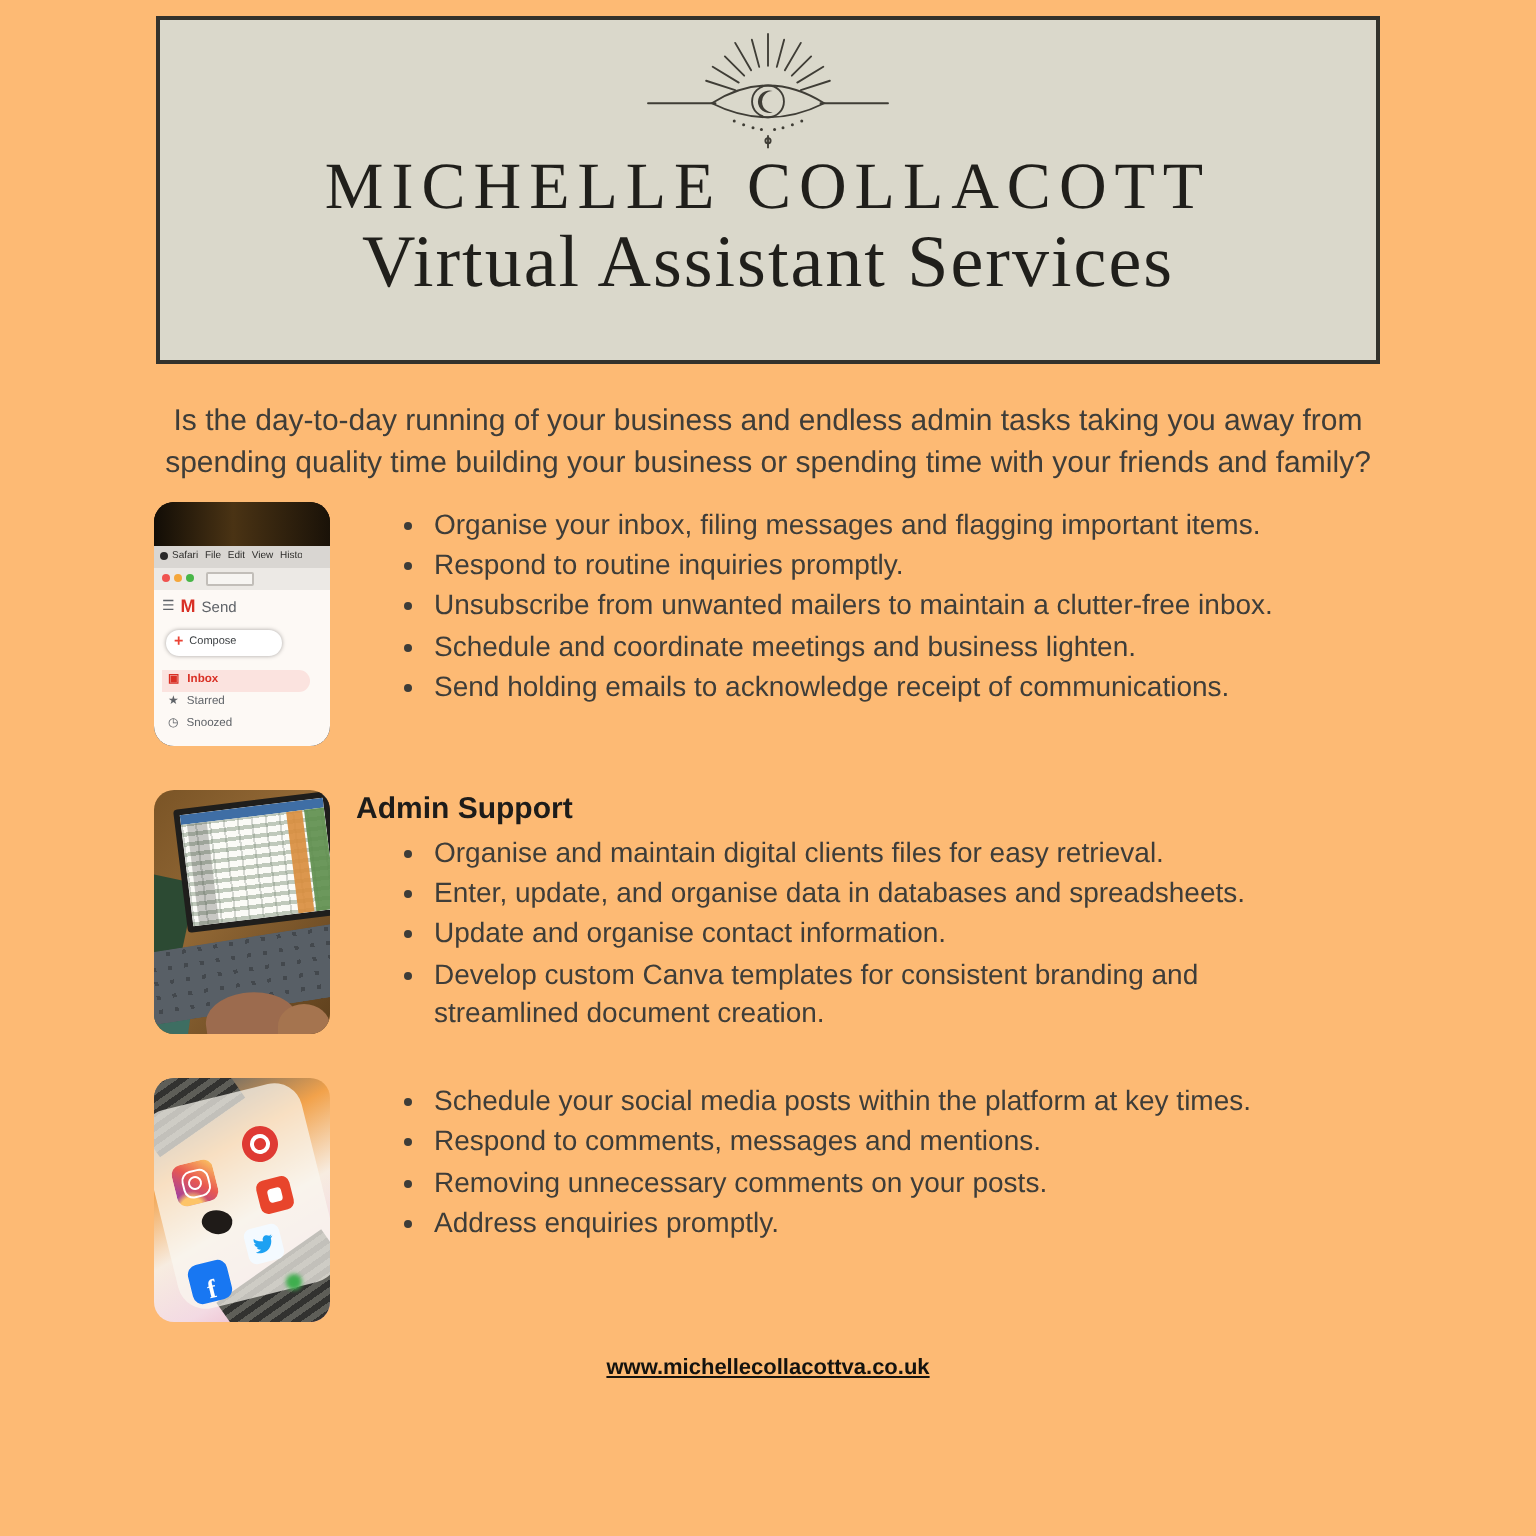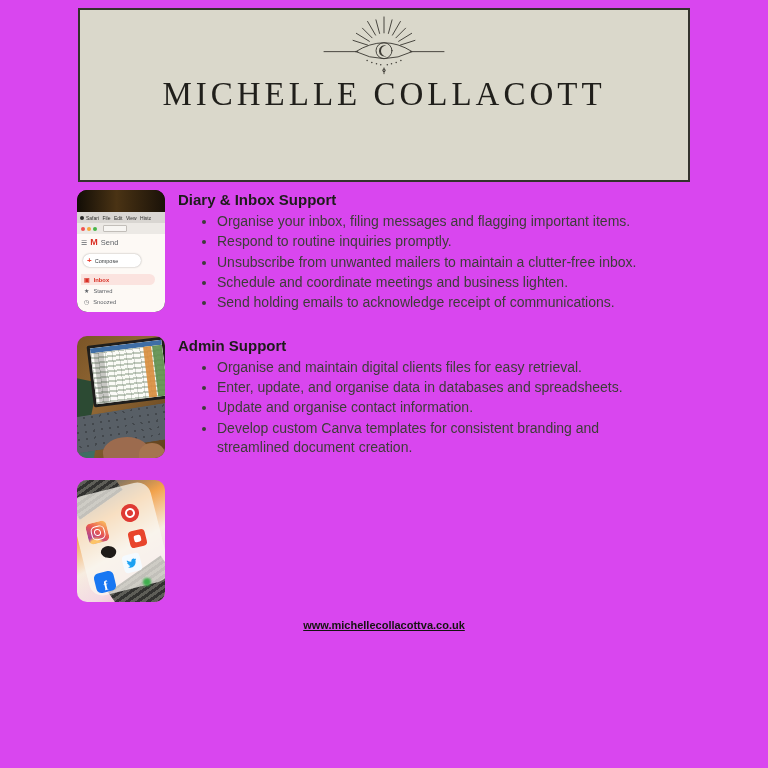--- a/index.html
+++ b/index.html
@@ -1,16 +1,16 @@
 <!DOCTYPE html>
 <html><head>
 <meta charset="utf-8">
 <style>
   html,body{margin:0;padding:0;background:#f4f1ea;}
-  .page{position:relative;width:768px;height:768px;background:#d946ef;overflow:hidden;
+  .page{position:relative;width:768px;height:768px;background:#fdba74;overflow:hidden;
         font-family:"Liberation Sans",sans-serif;color:#3e3d39;}
 
   
   .header-box{margin:8px auto 0;width:612px;height:174px;box-sizing:border-box;
               background:#dad8cb;border:2px solid #33322c;text-align:center;padding-top:5px;}
   .logo-wrap{height:62px;display:flex;justify-content:center;align-items:center;}
   .brand-name{font-family:"Liberation Serif",serif;font-weight:normal;font-size:33px;
               letter-spacing:4px;color:#201f1b;margin:0;line-height:1.05;}
   .brand-subtitle{font-family:"Liberation Serif",serif;font-weight:normal;font-size:37px;
               letter-spacing:1px;color:#201f1b;margin:1px 0 0;line-height:1.05;}
@@ -147,22 +147,24 @@
           <circle cx="83" cy="49.5" r="0.8"></circle>
             <circle cx="88" cy="47.5" r="0.8"></circle>
         </g>
         <g stroke="#3f3d36" stroke-width="1" fill="none">
           <line x1="70" y1="55" x2="70" y2="62"></line>
           <circle cx="70" cy="58" r="1.4"></circle>
         </g>
       </svg>
     </div>
     <h1 class="brand-name">MICHELLE COLLACOTT</h1>
+    <h2 class="brand-subtitle">Virtual Assistant Services</h2>
   </div>
 
+  <p class="intro-p first">Is the day-to-day running of your business and endless admin tasks taking you away from spending quality time building your business or spending time with your friends and family?</p>
 
   <div class="sections">
 
     <section class="svc">
       <div class="thumb">
         <div class="g-top"></div>
         <div class="g-menubar">
           <span class="g-apple"></span>
           <span class="g-menutext">Safari File Edit View Histo</span>
         </div>
@@ -190,21 +192,20 @@
             <span class="g-ni">★</span>
             <span>Starred</span>
           </div>
           <div class="g-nav">
             <span class="g-ni">◷</span>
             <span>Snoozed</span>
           </div>
         </div>
       </div>
       <div class="svc-text">
-        <h3>Diary &amp; Inbox Support</h3>
         <ul>
           <li>Organise your inbox, filing messages and flagging important items.</li>
           <li>Respond to routine inquiries promptly.</li>
           <li>Unsubscribe from unwanted mailers to maintain a clutter-free inbox.</li>
           <li>Schedule and coordinate meetings and business lighten.</li>
           <li>Send holding emails to acknowledge receipt of communications.</li>
         </ul>
       </div>
     </section>
 
@@ -245,20 +246,26 @@
         <div class="app twitter">
           <svg width="12" height="12" viewBox="0 0 24 24">
             <path fill="#1da1f2" d="M22 5.8c-.7.3-1.5.6-2.3.7.8-.5 1.4-1.3 1.7-2.2-.8.5-1.6.8-2.5 1C18.1 4.5 17 4 15.8 4c-2.3 0-4.1 1.9-4.1 4.1 0 .3 0 .6.1.9-3.4-.2-6.5-1.8-8.5-4.3-.4.6-.6 1.3-.6 2.1 0 1.4.7 2.7 1.8 3.4-.7 0-1.3-.2-1.9-.5v.1c0 2 1.4 3.7 3.3 4-.3.1-.7.1-1.1.1-.3 0-.5 0-.8-.1.5 1.6 2 2.8 3.8 2.9-1.4 1.1-3.2 1.8-5.1 1.8H2c1.8 1.2 4 1.8 6.3 1.8 7.5 0 11.7-6.3 11.7-11.7v-.5c.8-.6 1.5-1.3 2-2.1z"></path>
           </svg>
         </div>
         <div class="app facebook">f</div>
         <div class="p-blob"></div>
         <div class="p-green-dot"></div>
       </div>
       <div class="svc-text">
+        <ul>
+          <li>Schedule your social media posts within the platform at key times.</li>
+          <li>Respond to comments, messages and mentions.</li>
+          <li>Removing unnecessary comments on your posts.</li>
+          <li>Address enquiries promptly.</li>
+        </ul>
       </div>
     </section>
 
   </div>
 
   <div class="footer">
     <a href="#">www.michellecollacottva.co.uk</a>
   </div>
 
 </div>

